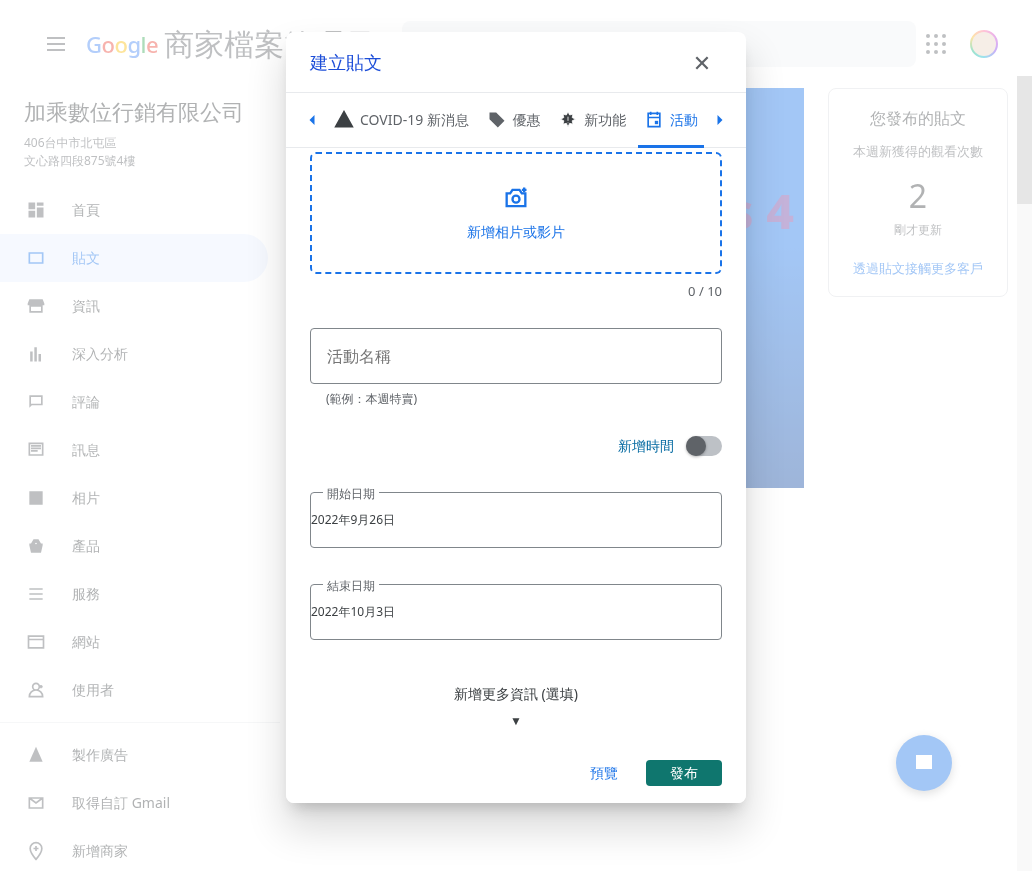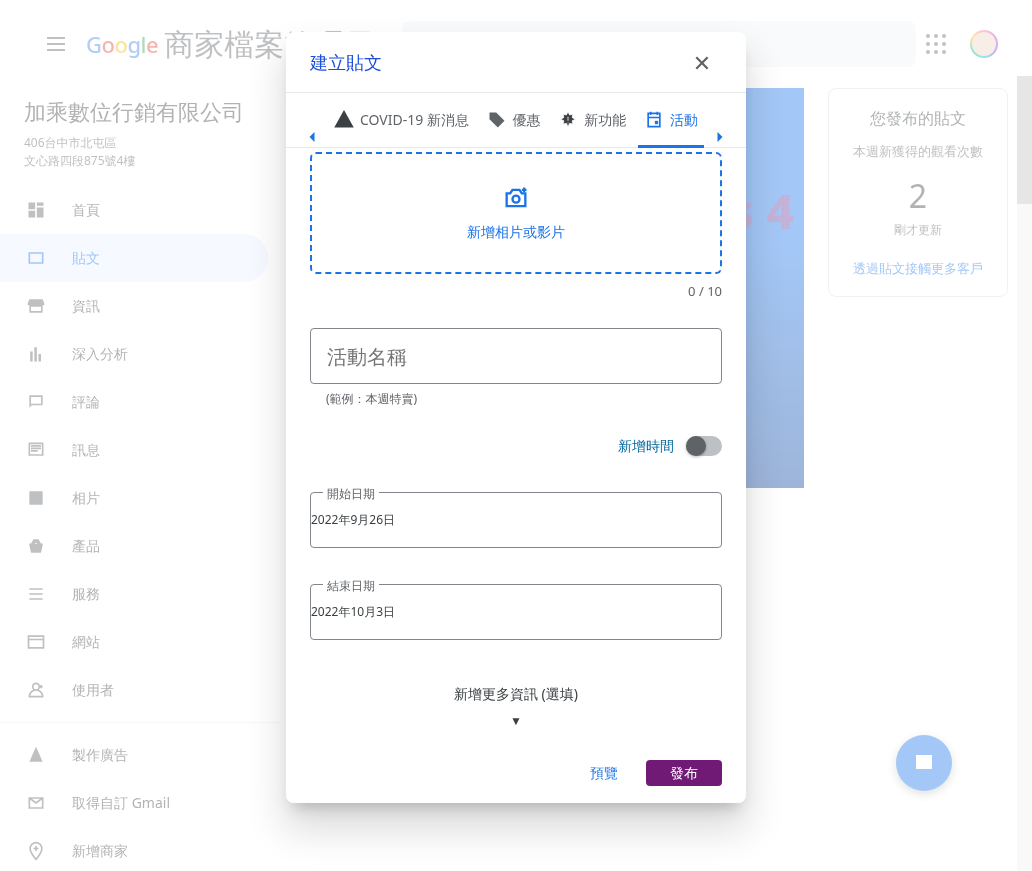--- a/index.html
+++ b/index.html
@@ -52,58 +52,58 @@
 
 
 .fab { position: fixed; bottom: 80px; right: 80px; width: 56px; height: 56px; border-radius: 50%; background: #1a73e8; display: flex; align-items: center; justify-content: center; box-shadow: 0 3px 10px rgba(0,0,0,0.3); cursor: pointer; }
 
 
 .scrim { position: fixed; inset: 0; background: rgba(255,255,255,0.6); z-index: 20; }
 .dialog { position: fixed; top: 32px; left: 50%; transform: translateX(-50%); width: 460px; background: #fff; border-radius: 8px; box-shadow: 0 11px 15px -7px rgba(0,0,0,0.2), 0 24px 38px 3px rgba(0,0,0,0.14); z-index: 30; overflow: hidden; }
 .dialog-header { height: 60px; display: flex; align-items: center; padding: 0 24px; justify-content: space-between; }
 .dialog-title { font-size: 18px; color: #1d4ed8; }
 .close-btn { width: 40px; height: 40px; display: flex; align-items: center; justify-content: center; cursor: pointer; border-radius: 50%; font-size: 22px; color: #5f6368; }
-.dialog-tabs { height: 56px; display: flex; align-items: flex-end; border-top: 1px solid #e8eaed; border-bottom: 1px solid #e8eaed; padding: 0 12px; position: relative; }
+.dialog-tabs { height: 56px; display: flex; align-items: center; border-top: 1px solid #e8eaed; border-bottom: 1px solid #e8eaed; padding: 0 12px; position: relative; }
 .tab-arrow { width: 28px; display: flex; align-items: center; justify-content: center; cursor: pointer; color: #1a73e8; }
 .tabs-inner { flex: 1; display: flex; justify-content: space-between; padding: 0 8px; height: 100%; align-items: center; }
 .tab { display: flex; align-items: center; gap: 6px; color: #5f6368; cursor: pointer; height: 100%; font-size: 14px; position: relative; }
 .tab.active { color: #1a73e8; }
 .tab.active::after { content: ""; position: absolute; bottom: -1px; left: -6px; right: -6px; height: 3px; background: #1a73e8; }
 .tab-icon { width: 20px; height: 20px; display: flex; align-items: center; justify-content: center; }
 .tab-icon svg { fill: #5f6368; }
 .tab.active .tab-icon svg { fill: #1a73e8; }
 
 .dialog-body { padding: 4px 24px 12px; max-height: 630px; overflow-y: auto; position: relative; }
 .dialog-body::-webkit-scrollbar { width: 10px; }
 .dialog-body::-webkit-scrollbar-track { background: #e8eaed; }
 .dialog-body::-webkit-scrollbar-thumb { background: #9aa0a6; border-radius: 5px; }
 
 .upload-box { border: 2px dashed #1a73e8; border-radius: 6px; height: 122px; display: flex; flex-direction: column; align-items: center; justify-content: center; cursor: pointer; color: #1a73e8; background: #fff; }
 .upload-label { margin-top: 10px; font-size: 14px; }
 .upload-count { text-align: right; color: #5f6368; font-size: 13px; margin-top: 8px; }
 
 .field { border: 1px solid #80868b; border-radius: 4px; height: 56px; display: flex; align-items: center; padding: 0 16px; margin-top: 28px; }
-.field input { border: none; outline: none; width: 100%; font-size: 20px; color: #15803d; background: transparent; }
+.field input { border: none; outline: none; width: 100%; font-size: 16px; color: #15803d; background: transparent; }
 .field-hint { font-size: 12px; color: #5f6368; margin-top: 6px; padding-left: 16px; }
 
 .toggle-row { display: flex; align-items: center; justify-content: flex-end; margin-top: 28px; gap: 12px; }
 .toggle-label { font-size: 14px; color: #0369a1; }
 .toggle { width: 36px; height: 20px; background: #bdc1c6; border-radius: 10px; position: relative; cursor: pointer; }
 .toggle::after { content: ""; position: absolute; width: 20px; height: 20px; background: #5f6368; border-radius: 50%; left: 0; top: 0; box-shadow: 0 1px 3px rgba(0,0,0,0.3); }
 
 .date-field { position: relative; border: 1px solid #80868b; border-radius: 4px; height: 56px; padding: 0 0; margin-top: 36px; display: flex; align-items: center; }
 .date-label { position: absolute; top: -8px; left: 12px; background: #fff; padding: 0 4px; font-size: 12px; color: #5f6368; }
 .date-value { font-size: 12px; color: #3c4043; }
 
 .more-link { margin-top: 44px; display: flex; align-items: center; gap: 8px; color: #3c4043; cursor: pointer; font-size: 14px; flex-direction: column; }
 .chev-down { font-size: 12px; }
 
 .dialog-footer { height: 62px; display: flex; align-items: center; justify-content: flex-end; padding: 0 24px; gap: 8px; background: #fff; border-top: 1px solid transparent; }
 .btn-text { height: 36px; padding: 0 20px; border: none; background: transparent; color: #1a73e8; font-size: 14px; cursor: pointer; border-radius: 4px; font-weight: 500; }
-.btn-primary { height: 26px; padding: 0 24px; border: none; background: #701a75; color: #fff; font-size: 14px; cursor: pointer; border-radius: 4px; font-weight: 500; }
+.btn-primary { height: 26px; padding: 0 24px; border: none; background: #0f766e; color: #fff; font-size: 14px; cursor: pointer; border-radius: 4px; font-weight: 500; }
 
 .scrollbar-track { position: fixed; right: 0; top: 64px; bottom: 0; width: 15px; background: #f1f1f1; z-index: 5; }
 .scrollbar-thumb { position: absolute; top: 0; width: 100%; height: 140px; background: #c1c1c1; }
 </style>
 </head>
 <body>
 
 <div class="header">
   <div class="menu-btn">
       <div class="menu-icon"></div>

